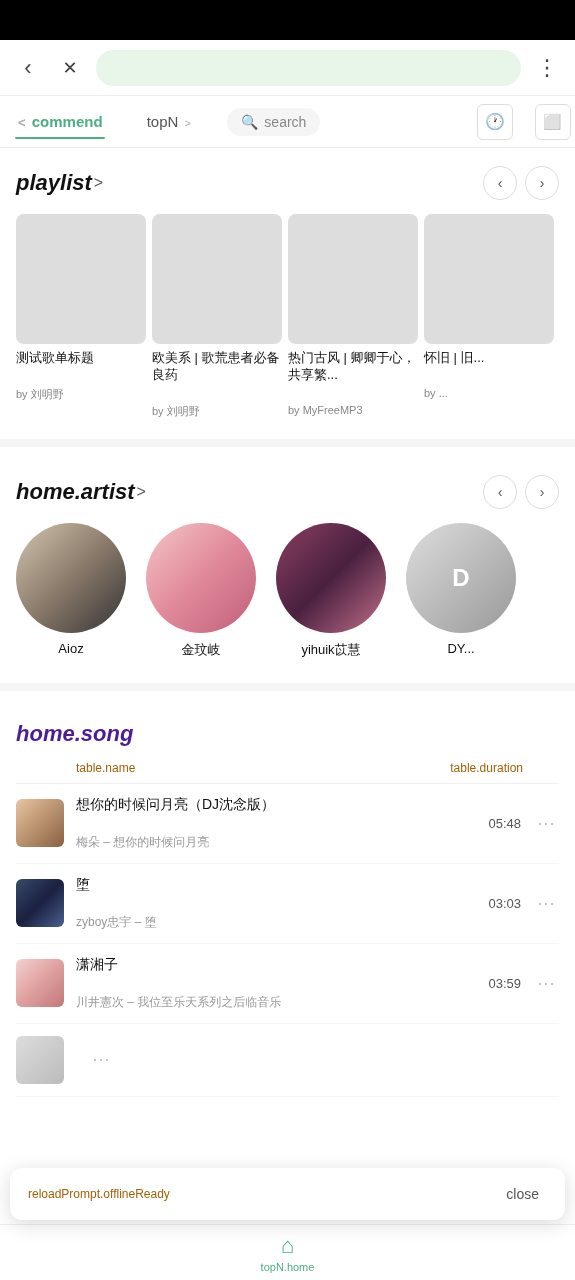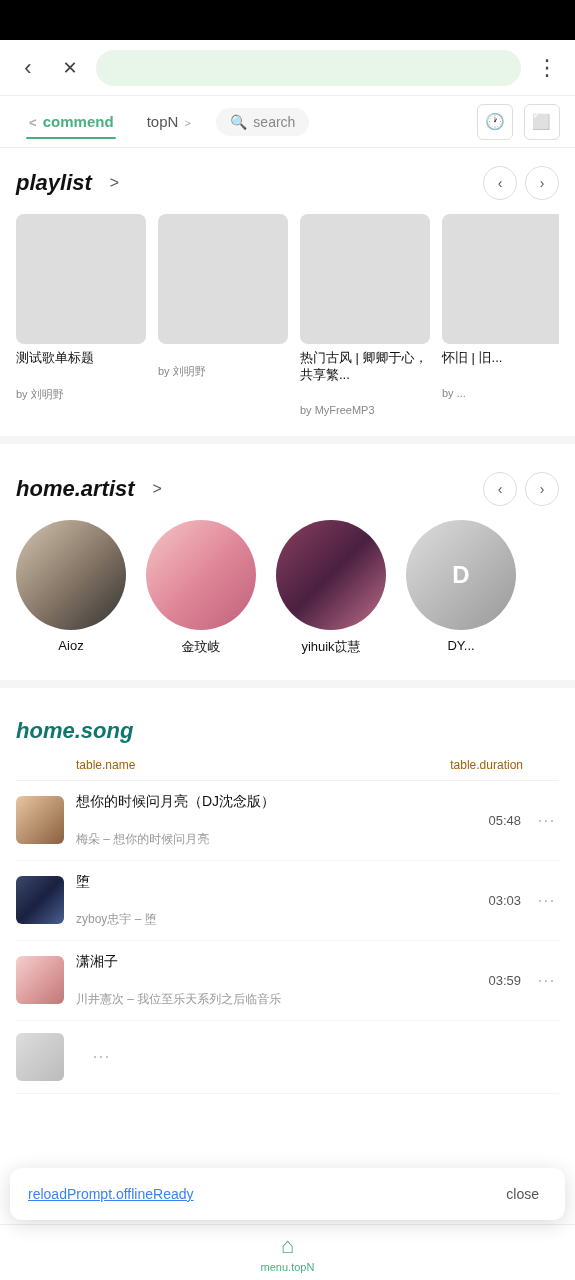--- a/index.html
+++ b/index.html
@@ -57,22 +57,22 @@
       font-size: 14px;
       flex: 1;
     }
 
     
     .tab-nav {
       height: 52px;
       background: #fff;
       display: flex;
       align-items: center;
-      padding: 0 15px;
-      gap: 5px;
+      padding: 0 4px;
+      gap: 16px;
       border-bottom: 1px solid #eee;
     }
     .tab-item {
       padding: 8px 14px;
       font-size: 15px;
       color: #555;
       cursor: pointer;
       position: relative;
       white-space: nowrap;
     }
@@ -141,21 +141,21 @@
       justify-content: space-between;
       margin-bottom: 14px;
     }
     .section-title {
       font-size: 22px;
       font-weight: 700;
       font-style: italic;
       color: #111;
       display: flex;
       align-items: center;
-      gap: 18px;
+      gap: 2px;
     }
     .section-title .arrow {
       font-size: 16px;
       color: #555;
       font-style: normal;
       font-weight: 400;
     }
     .nav-arrows {
       display: flex;
       gap: 8px;
@@ -170,21 +170,21 @@
       align-items: center;
       justify-content: center;
       cursor: pointer;
       font-size: 14px;
       color: #555;
     }
 
     
     .playlist-row {
       display: flex;
-      gap: 12px;
+      gap: 6px;
       overflow: hidden;
     }
     .playlist-card {
       width: 130px;
       flex-shrink: 0;
       cursor: pointer;
     }
     .playlist-card img,
     .playlist-card .card-img {
       width: 130px;
@@ -236,21 +236,21 @@
     }
 
     
     .song-section {
       padding: 20px 16px 0;
     }
     .song-section-title {
       font-size: 22px;
       font-weight: 700;
       font-style: italic;
-      color: #0f766e;
+      color: #4c1d95;
       margin-bottom: 10px;
     }
     .song-table-header {
       display: flex;
       justify-content: space-between;
       padding: 4px 0 8px 60px;
       border-bottom: 1px solid #f0f0f0;
     }
     .song-table-col {
       font-size: 12px;
@@ -313,23 +313,22 @@
       background: #fff;
       border-radius: 12px;
       box-shadow: 0 4px 20px rgba(0,0,0,0.15);
       display: flex;
       align-items: center;
       justify-content: space-between;
       padding: 14px 18px;
       z-index: 100;
     }
     .toast-text {
-      font-size: 14px;
-      color: #3b82f6;
-      text-decoration: underline;
+      font-size: 12px;
+      color: #a16207;
     }
     .toast-close {
       font-size: 14px;
       color: #555;
       cursor: pointer;
       padding: 4px 8px;
     }
 
     
     .bottom-nav {
@@ -442,20 +441,21 @@
       </div>
     </div>
     <div class="playlist-row">
       <div class="playlist-card">
         <div class="card-img img-dog"></div>
         <div class="card-title">测试歌单标题</div>
         <div class="card-sub">by 刘明野</div>
       </div>
       <div class="playlist-card">
         <div class="card-img img-purple"></div>
+        <div class="card-title">欧美系 | 歌荒患者必备良药</div>
         <div class="card-sub">by 刘明野</div>
       </div>
       <div class="playlist-card">
         <div class="card-img img-lady"></div>
         <div class="card-title">热门古风 | 卿卿于心，共享繁...</div>
         <div class="card-sub">by MyFreeMP3</div>
       </div>
       <div class="playlist-card">
         <div class="card-img img-partial"></div>
         <div class="card-title">怀旧 | 旧...</div>
@@ -552,15 +552,15 @@
 </div>
 
 <div class="toast-bar">
   <span class="toast-text">reloadPrompt.offlineReady</span>
   <span class="toast-close">close</span>
 </div>
 
 <div class="bottom-nav">
   <div class="bottom-nav-item">
     <span class="bottom-nav-icon" style="color:#4caf82;">⌂</span>
-    <span class="bottom-nav-label">menu.topN</span>
+    <span class="bottom-nav-label">topN.home</span>
   </div>
 </div>
 
 </body></html>

